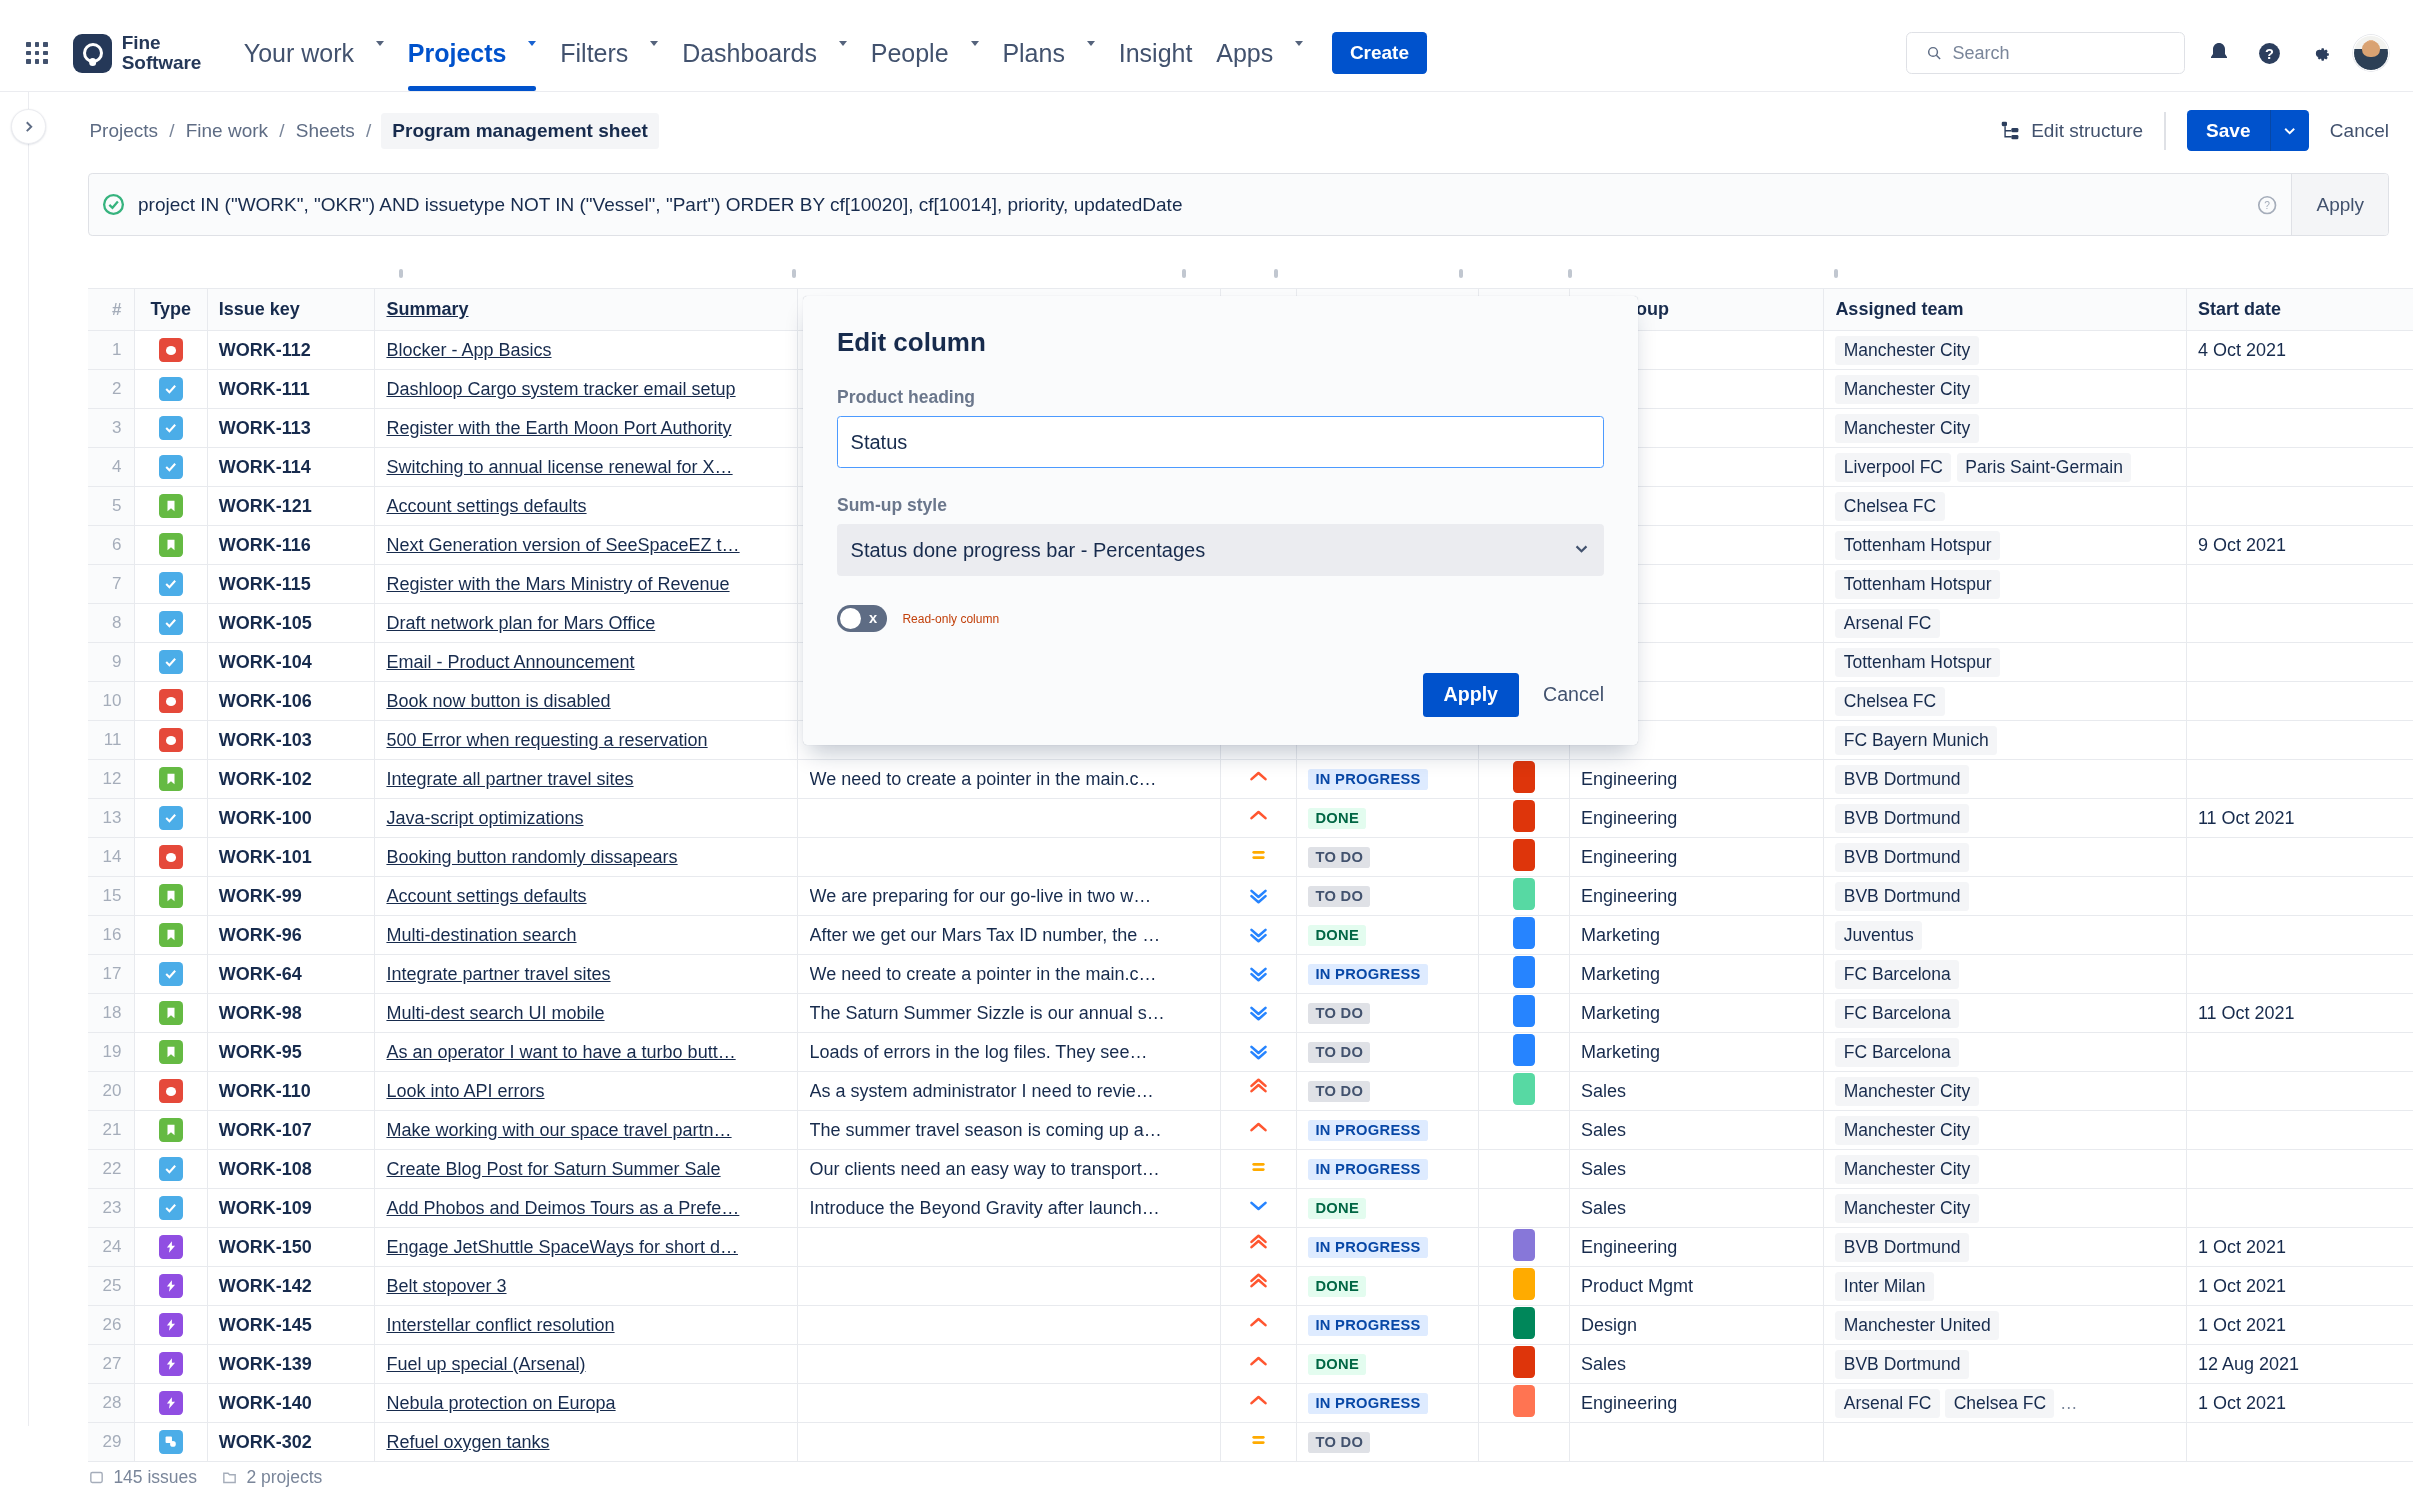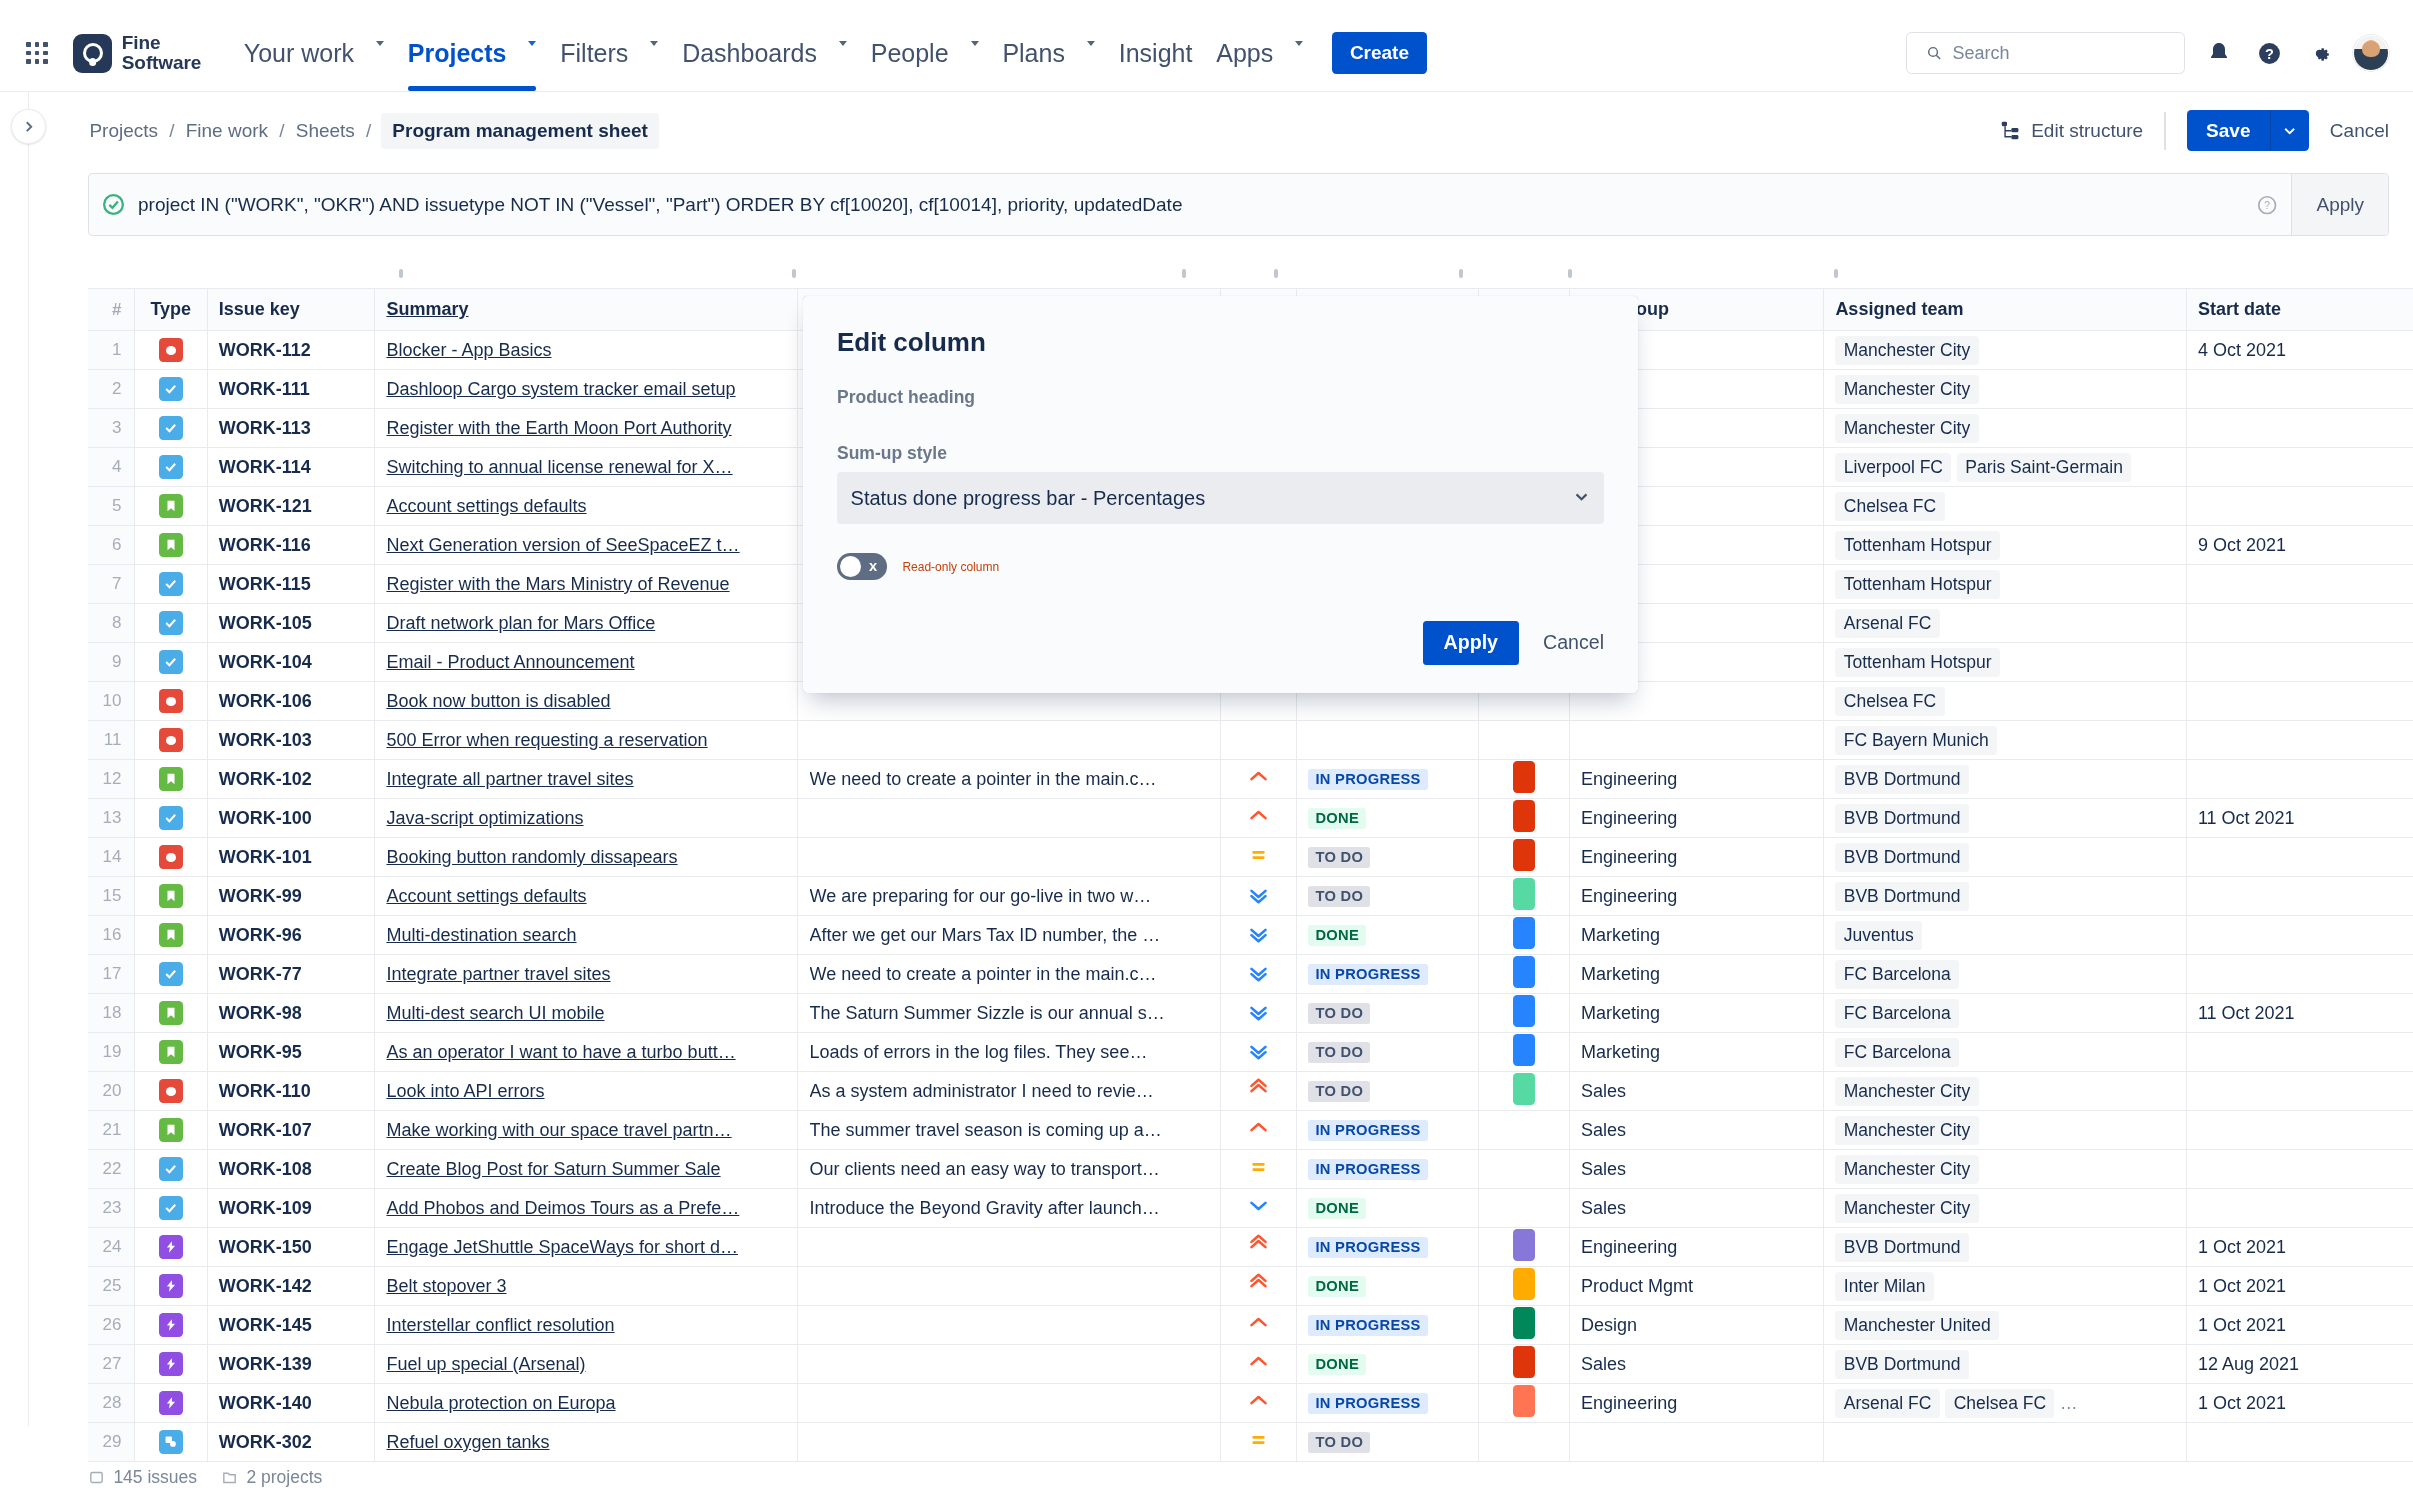--- a/index.html
+++ b/index.html
@@ -734,21 +734,21 @@
           <td class="c-team"><span class="chip">Juventus</span></td>
           <td class="c-date"></td>
         </tr>
         <tr>
           <td class="c-num">17</td>
           <td class="c-type"><span class="tico task">
               <svg width="15.4" height="15.4" viewBox="0 0 24 24" fill="none" stroke="#fff" stroke-width="3.2">
                 <polyline points="5 12.5 10 17.5 19 7.5"></polyline>
               </svg>
             </span></td>
-          <td class="c-key">WORK-77</td>
+          <td class="c-key">WORK-64</td>
           <td class="c-sum">
             <span class="truncate">Integrate partner travel sites</span>
           </td>
           <td class="c-desc">
             <span class="truncate">We need to create a pointer in the main.c…</span>
           </td>
           <td class="c-prio"><span class="pico"><svg width="21" height="21" viewBox="0 0 24 24" fill="none" stroke="#2684ff" stroke-width="3" stroke-linecap="round" stroke-linejoin="round">
                 <polyline points="4 9 12 16 20 9"></polyline>
                 <polyline points="4 15 12 22 20 15"></polyline>
               </svg></span></td>
@@ -1055,20 +1055,21 @@
       </svg>
     <span>2 projects</span>
   </span>
 </div>
 
 <div class="modal-overlay">
   <div class="modal">
     <h2>Edit column</h2>
 
     <div class="field-label">Product heading</div>
+    <input class="text-input" type="text" value="Status" style="">
 
     <div class="field-gap"></div>
 
     <div class="field-label">Sum-up style</div>
     <div class="select-wrap">
       <div class="select-box">
         <span>Status done progress bar - Percentages</span>
         <span class="select-caret">
           <svg width="17" height="17" viewBox="0 0 24 24" fill="none" stroke="#42526e" stroke-width="3">
               <polyline points="5 9 12 16 19 9"></polyline>

